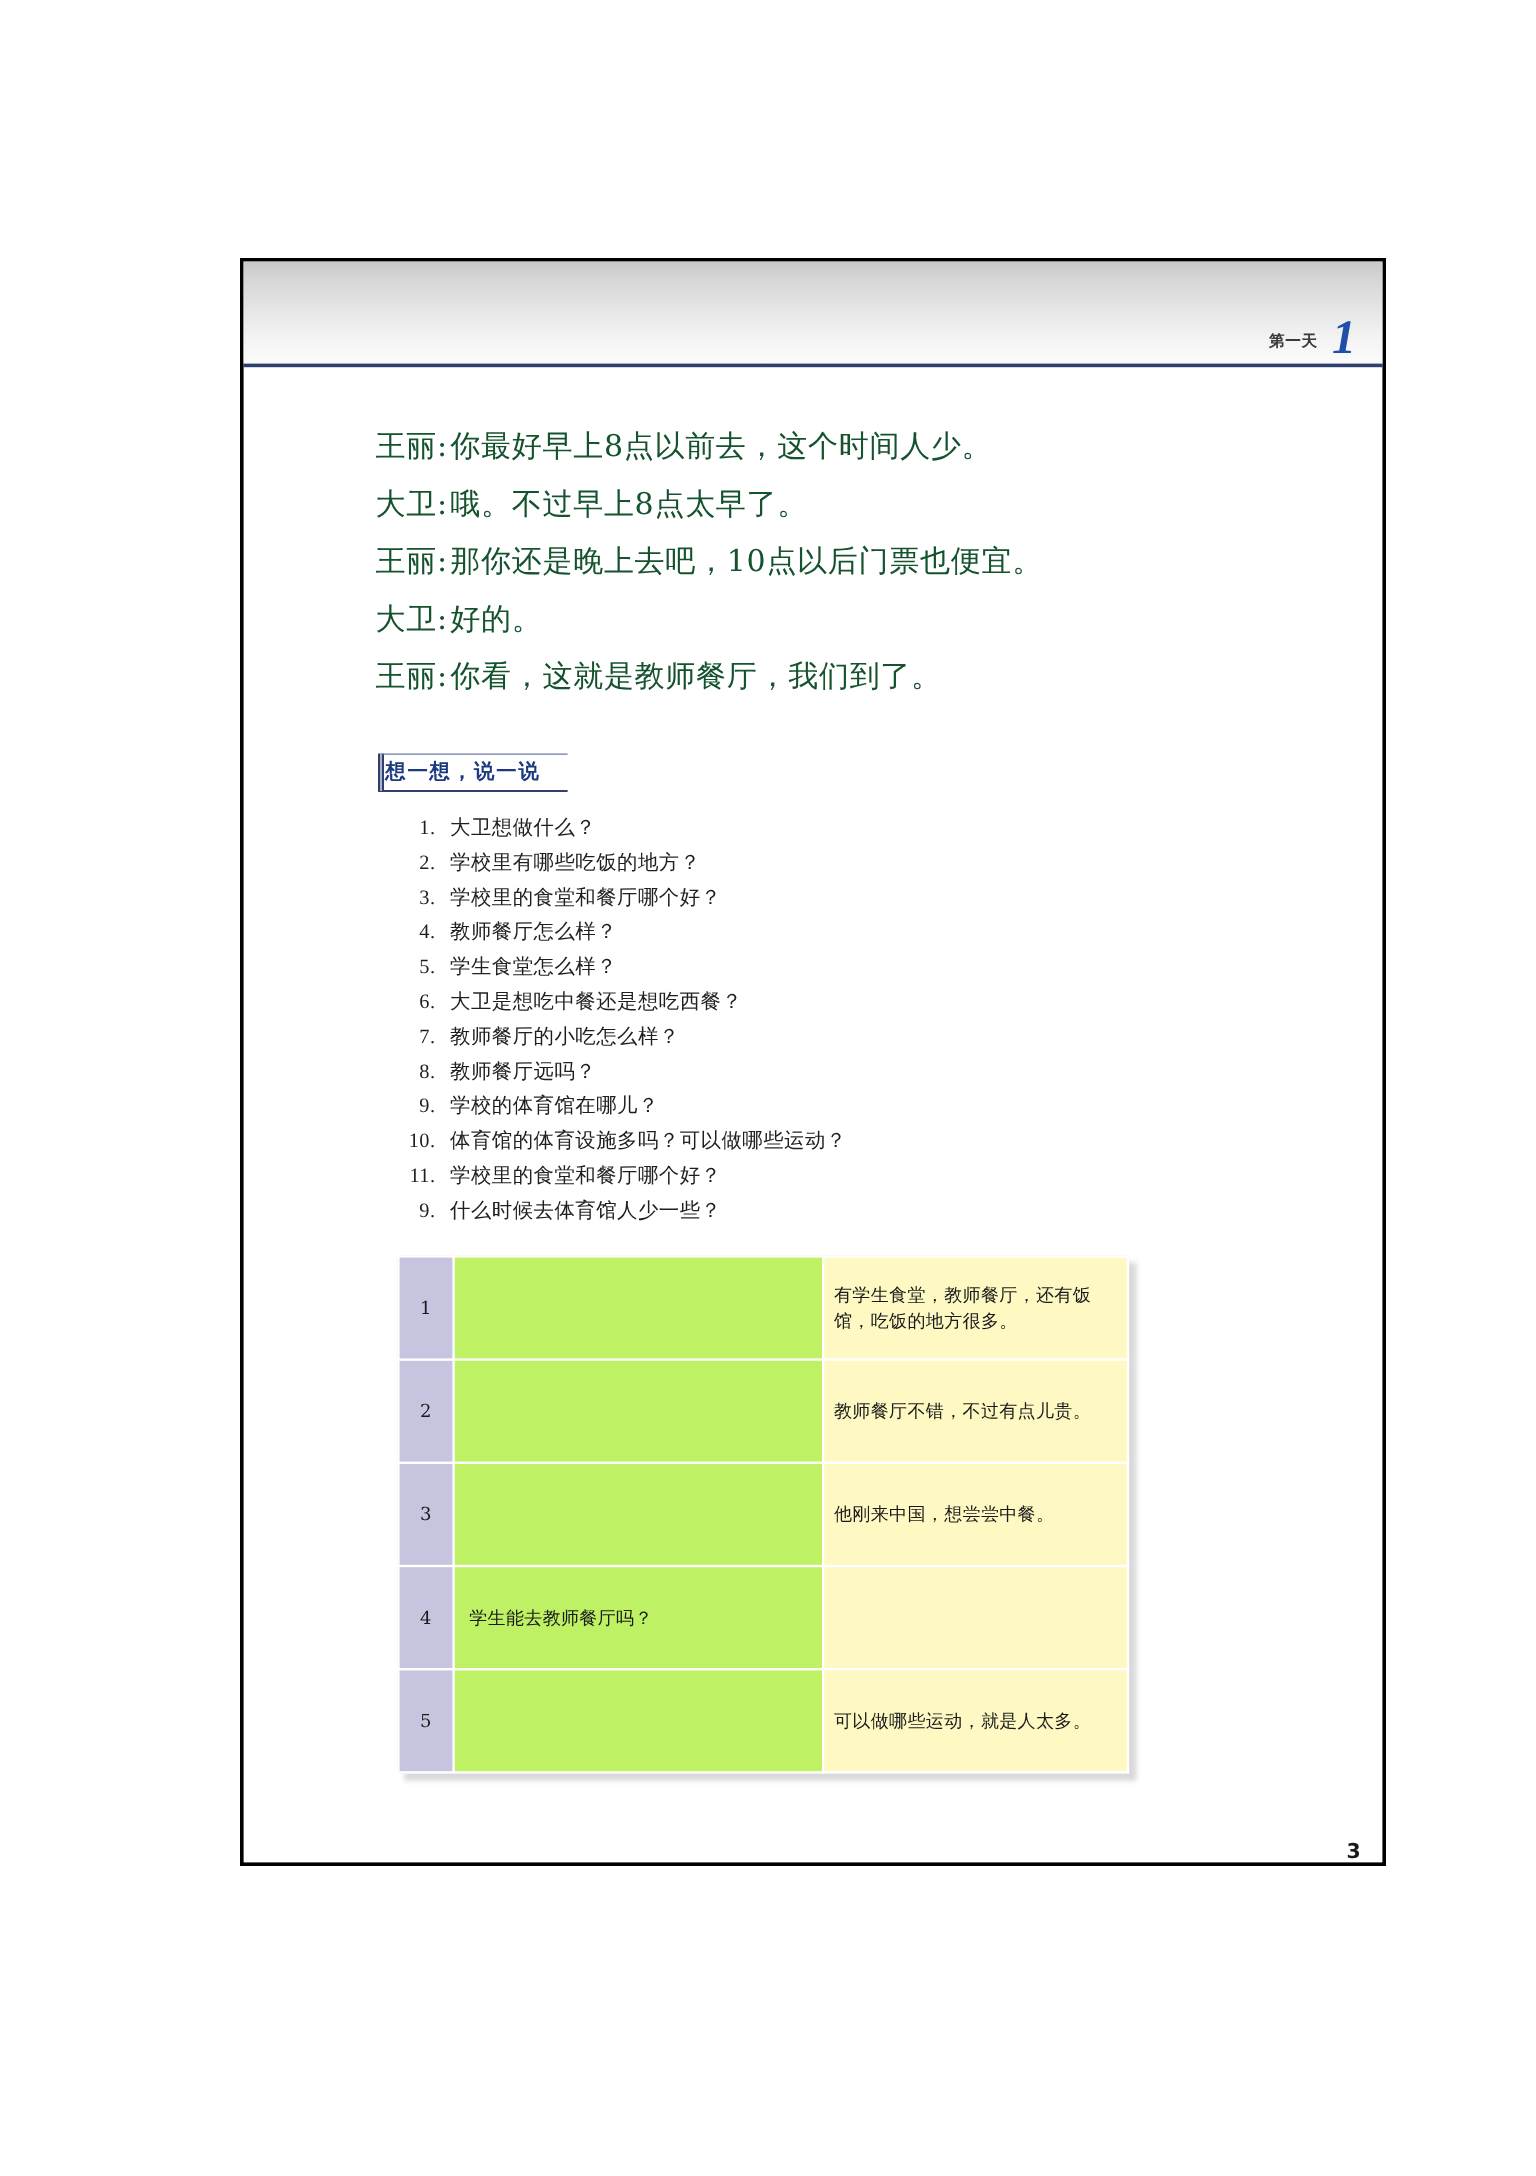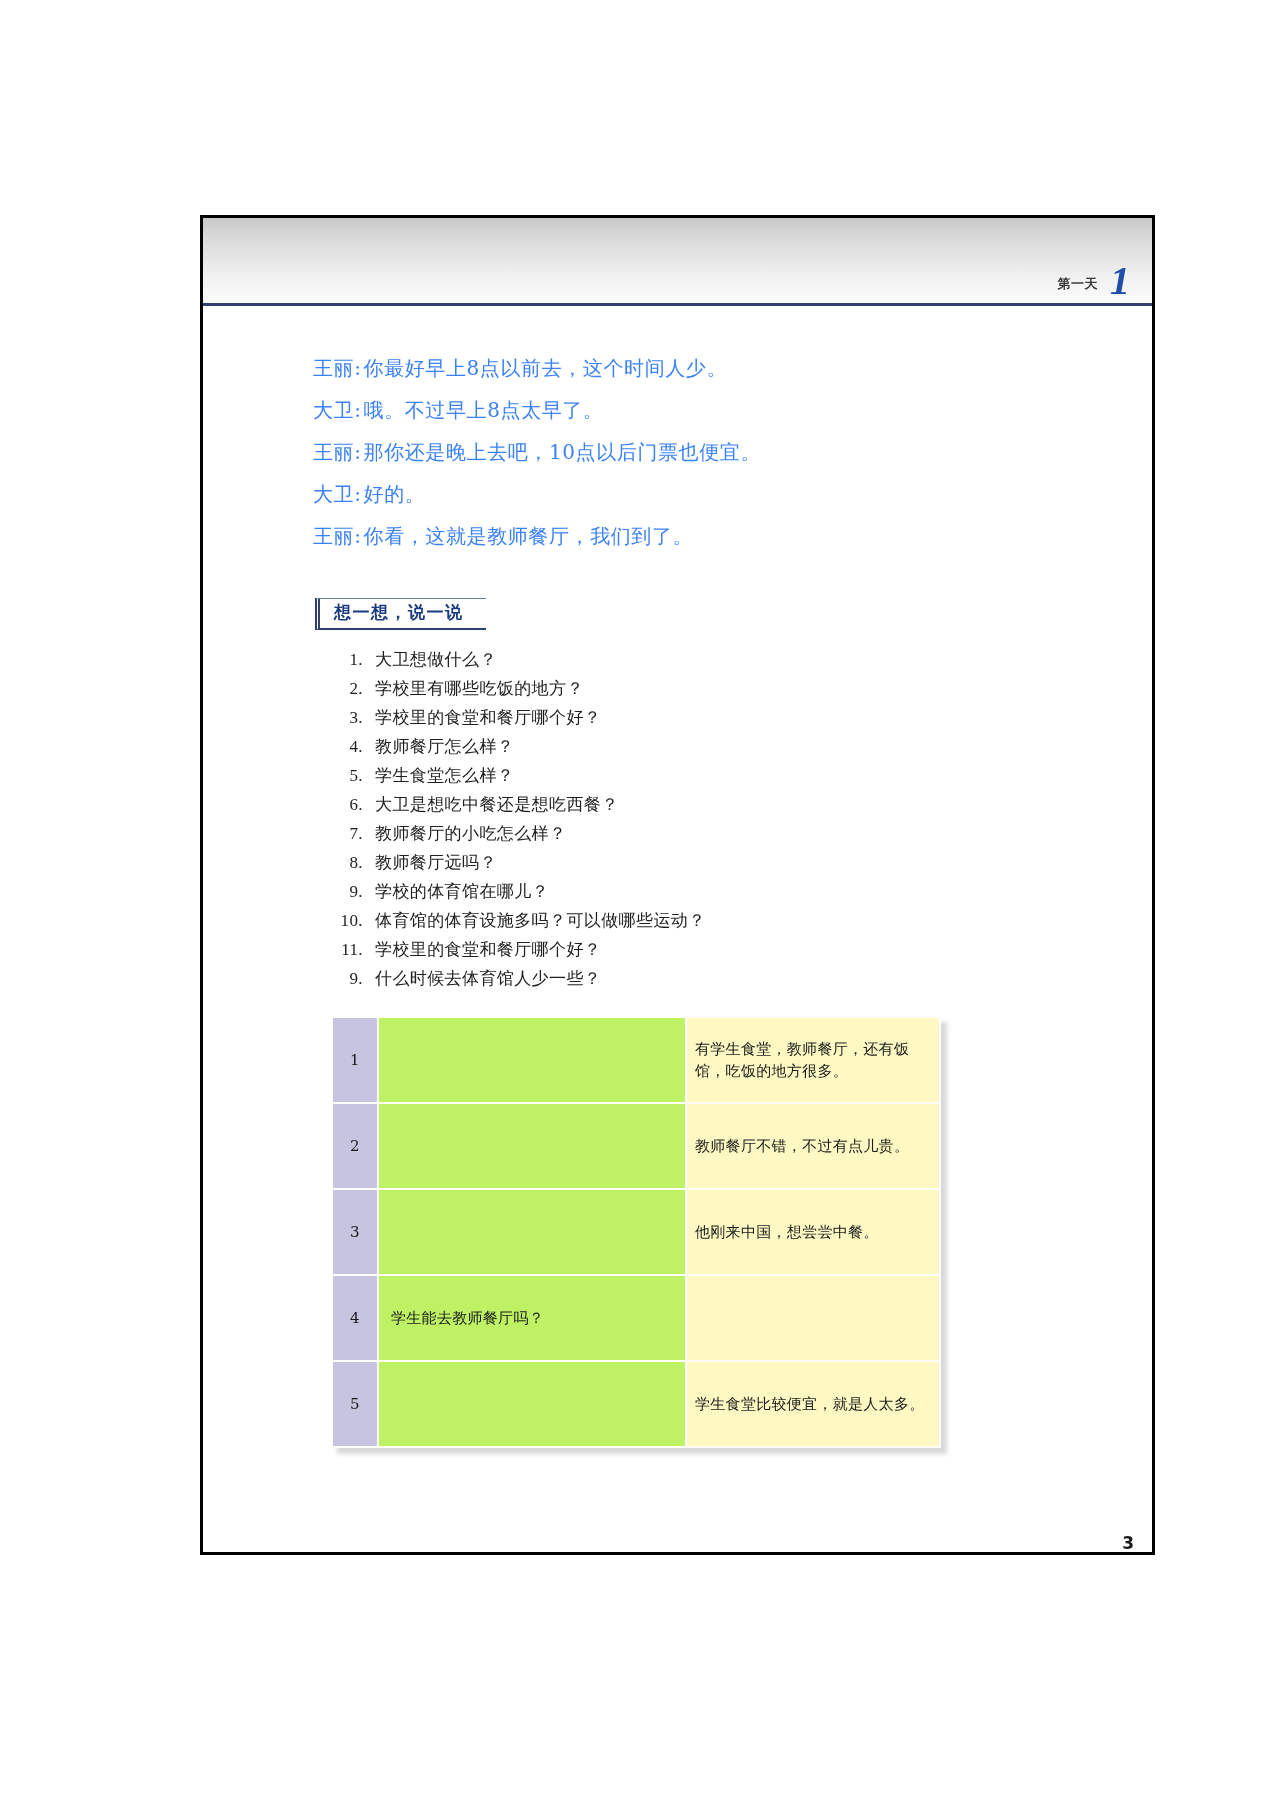--- a/index.html
+++ b/index.html
@@ -83,39 +83,39 @@
   
   .dialogue {
     margin-top: 52px;
     margin-left: 70px;
   }
   .dialogue-line {
     display: flex;
     align-items: baseline;
     margin-bottom: 15px;
     font-family: "DejaVu Serif", "Liberation Serif", serif;
-    font-size: 20px;
-    color: #3b82f6;
+    font-size: 25px;
+    color: #14532d;
     letter-spacing: 0.6px;
   }
   .dialogue-speaker {
     flex: 0 0 auto;
     margin-right: 2px;
     white-space: nowrap;
   }
   .dialogue-text {
     flex: 1 1 auto;
   }
 
   
   .section-heading {
     position: relative;
     display: inline-block;
     margin-left: 72px;
-    padding: 2px 22px 4px 14px;
+    padding: 2px 22px 4px 1px;
     border-left: 5px double #2f3f6e;
     border-top: 1px solid #6b7aa5;
     border-bottom: 2px solid #2f3f6e;
     color: #1b3a80;
     font-family: "DejaVu Sans", "Liberation Sans", sans-serif;
     font-size: 17px;
     font-weight: bold;
     letter-spacing: 1.5px;
   }
   .heading-block-1 { margin-top: 48px; }
@@ -322,21 +322,21 @@
             <td class="qa-answer">他刚来中国，想尝尝中餐。</td>
           </tr>
           <tr class="qa-row-tall">
             <td class="qa-num">4</td>
             <td class="qa-question">学生能去教师餐厅吗？</td>
             <td class="qa-answer"></td>
           </tr>
           <tr class="qa-row-tall">
             <td class="qa-num">5</td>
             <td class="qa-question"></td>
-            <td class="qa-answer">学生食堂比较便宜，就是人太多。</td>
+            <td class="qa-answer">可以做哪些运动，就是人太多。</td>
           </tr>
         </tbody>
       </table>
     </div>
 
     <div class="page-number">3</div>
 
   </div>
 </div>
 

